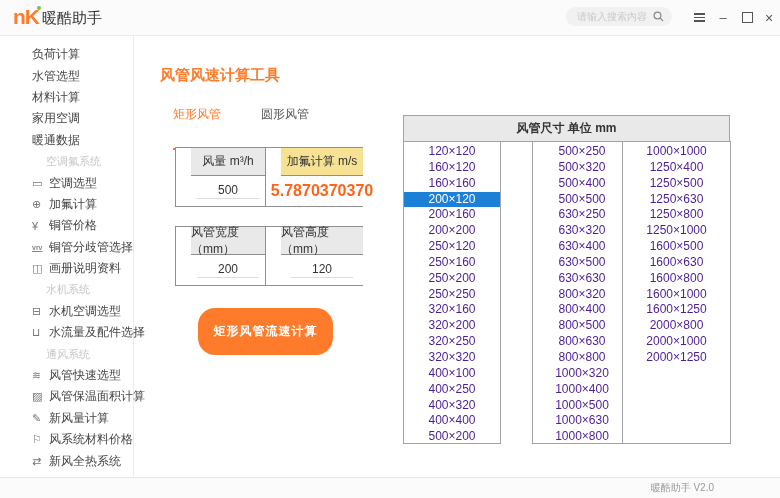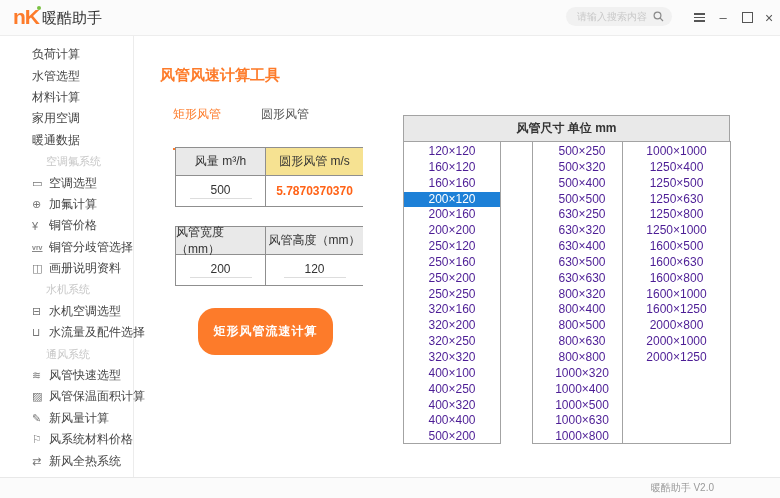--- a/index.html
+++ b/index.html
@@ -30,27 +30,27 @@
   .nav-item .nav-icon.icon-vrv{font-size:7px;font-weight:bold;text-decoration:underline;color:#888;}
   .nav-group-header{height:21.4px;display:flex;align-items:center;padding-left:28px;font-size:11px;color:#c7c7c7;white-space:nowrap;}
   
   .footer{position:absolute;left:0;right:0;bottom:0;height:20px;background:#fbfbfb;border-top:1px solid #e8e8e8;display:flex;align-items:center;justify-content:flex-end;padding-right:66px;font-size:10px;color:#9a9a9a;}
   
   .page-title{position:absolute;left:160px;top:66px;font-size:15px;font-weight:bold;color:#fd7b2a;}
   .tabs{position:absolute;left:173px;top:106px;display:flex;gap:40px;font-size:12px;}
   .tab{color:#555;padding-bottom:25px;cursor:default;}
   .tab.active{color:#fd7b2a;border-bottom:2px solid #fd7b2a;}
   .calc-table{position:absolute;width:188px;border:1px solid #8f8f8f;display:grid;grid-template-columns:90px 97px;box-sizing:border-box;background:#fff;}
-  .calc-table .cell{display:flex;align-items:center;justify-content:center;font-size:12px;box-sizing:border-box;}
+  .calc-table .cell{display:flex;align-items:center;justify-content:center;font-size:12px;box-sizing:border-box;margin-left:15px;}
   .calc-table .hdr{height:28px;background:#e9e9e9;border-bottom:1px solid #8f8f8f;color:#333;}
   .calc-table .hdr.yellow{background:#f6e292;}
   .calc-table .c-left{border-right:1px solid #8f8f8f;}
   .calc-table .val{height:30px;background:#fff;}
   .calc-table input{width:62px;border:none;border-bottom:1px solid #ddd;text-align:center;font-size:12px;color:#333;background:transparent;outline:none;font-family:inherit;padding:0 0 1px 0;}
-  .velocity-out{color:#ff6317;font-weight:bold;font-size:12px;}
+  .velocity-out{color:#ff6317;font-weight:bold;font-size:16px;}
   .calc-btn{position:absolute;left:198px;top:308px;width:135px;height:47px;border:none;border-radius:17px;background:#fd7b2a;color:#fff;font-size:12px;font-weight:bold;letter-spacing:1px;display:flex;align-items:center;justify-content:center;cursor:default;font-family:inherit;}
   
   .duct-header{position:absolute;left:403px;top:115px;width:327px;height:27px;background:#e9e9e9;border:1px solid #a3a3a3;box-sizing:border-box;display:flex;align-items:center;justify-content:center;font-size:12px;font-weight:bold;color:#333;}
   .duct-col{position:absolute;top:141px;height:303px;border:1px solid #a3a3a3;background:#fff;box-sizing:border-box;padding-top:2px;overflow:hidden;}
   .duct-col-1{left:403px;width:98px;}
   .duct-col-2{left:532px;width:100px;}
   .duct-col-3{left:622px;width:109px;}
   .duct-row{height:15.85px;line-height:15.85px;font-size:12px;text-align:center;color:#4c1d95;cursor:default;white-space:nowrap;}
   .duct-row.selected{background:#1d80d7;color:#fff;}
 </style>
@@ -160,21 +160,21 @@
 
 <div class="page-title">风管风速计算工具</div>
 
 <div class="tabs">
   <div class="tab active">矩形风管</div>
   <div class="tab">圆形风管</div>
 </div>
 
 <div class="calc-table" style="left:175px;top:147px;">
   <div class="cell hdr c-left">风量 m³/h</div>
-  <div class="cell hdr yellow">圆形风管 m/s</div>
+  <div class="cell hdr yellow">加氟计算 m/s</div>
   <div class="cell val c-left">
     <input value="500" style="">
   </div>
   <div class="cell val">
     <span class="velocity-out">5.7870370370</span>
   </div>
 </div>
 
 <div class="calc-table" style="left:175px;top:226px;">
   <div class="cell hdr c-left">风管宽度（mm）</div>

